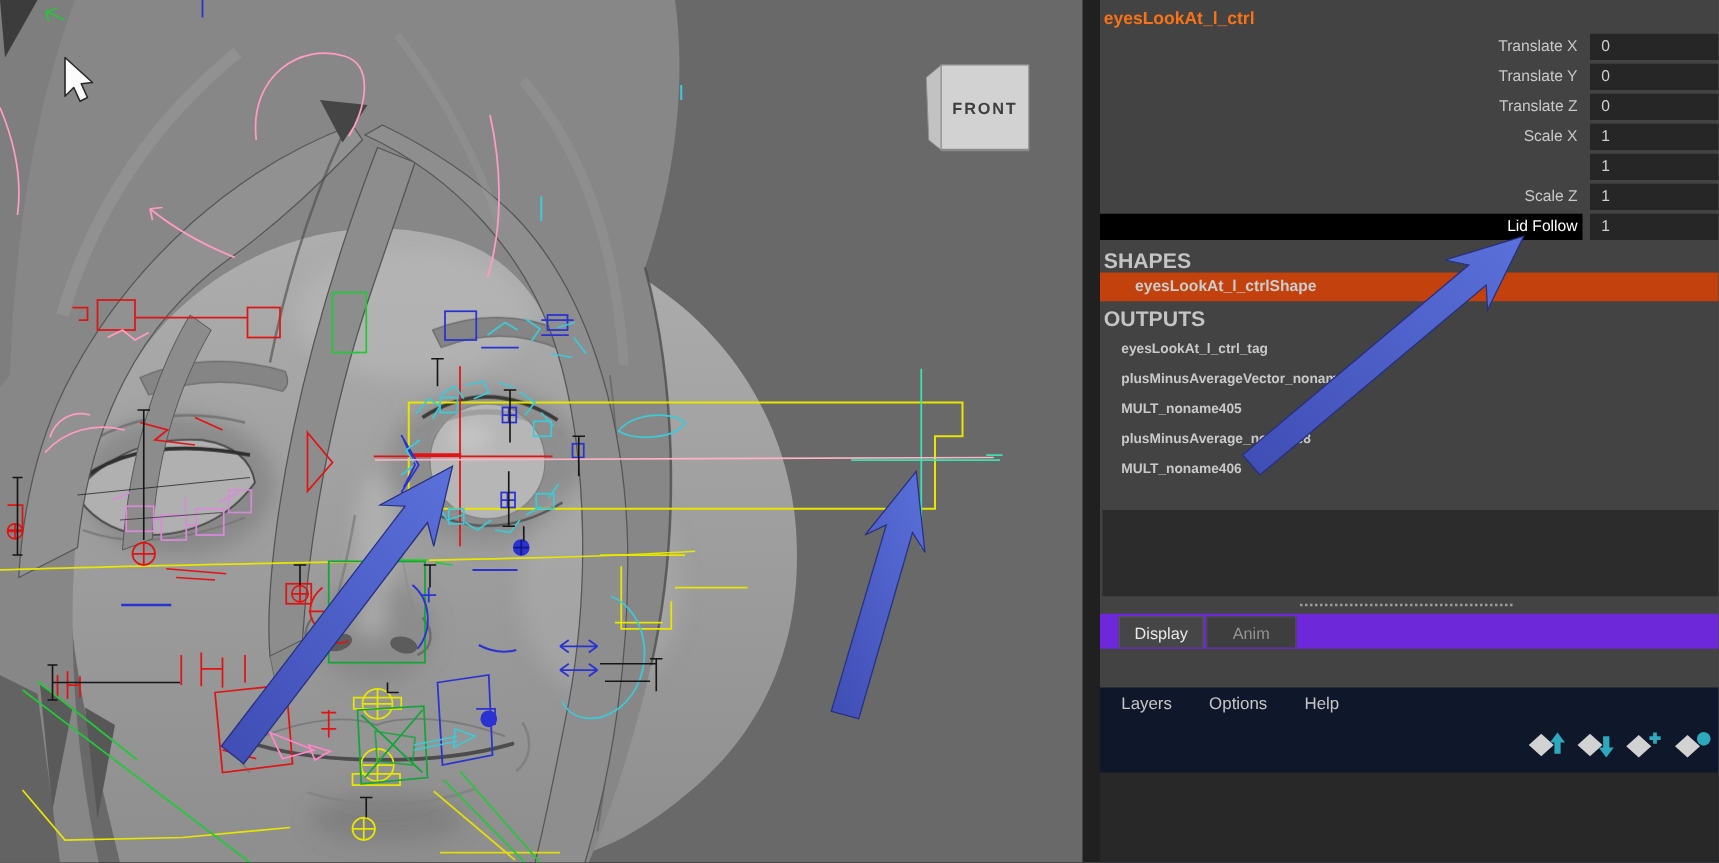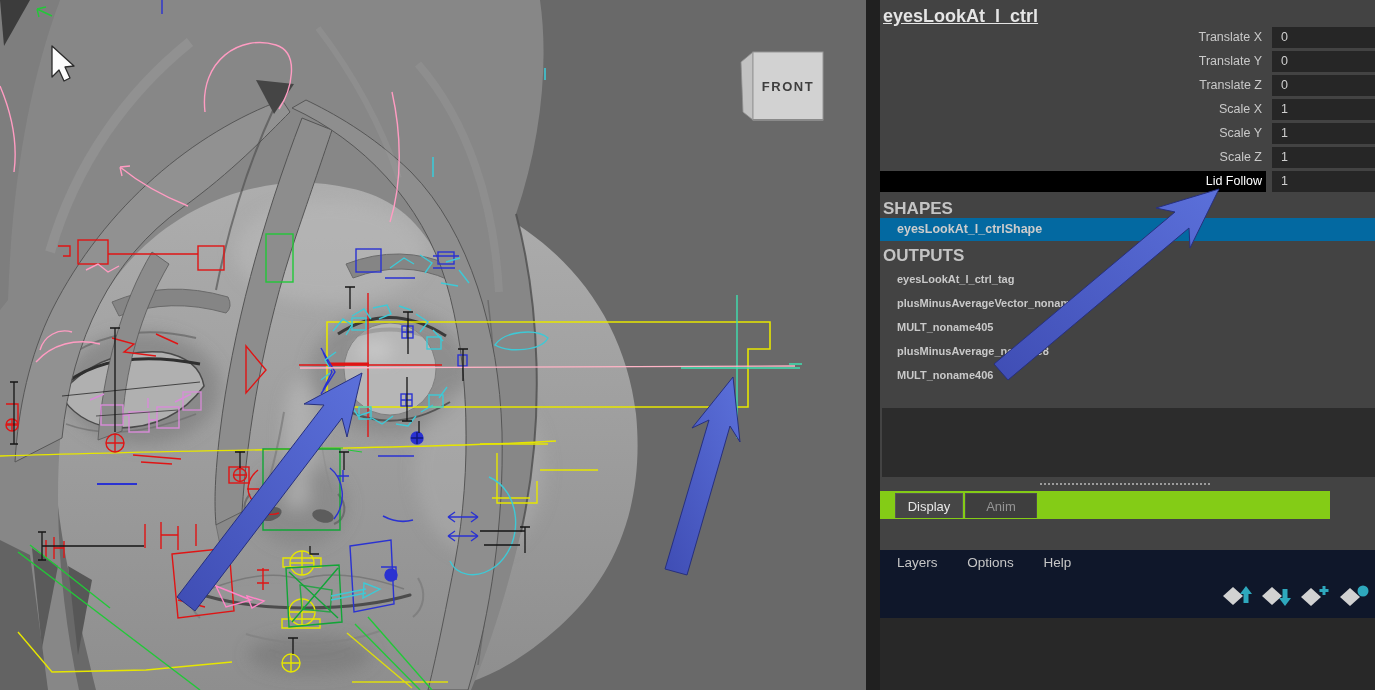--- a/index.html
+++ b/index.html
@@ -1,32 +1,32 @@
 <!DOCTYPE html>
 <html><head>
 <meta charset="utf-8">
 <style>
   html,body{margin:0;padding:0;background:#2a2a2a;}
   #stage{position:relative;width:1375px;height:690px;overflow:hidden;font-family:"Liberation Sans",sans-serif;background:#696969;}
   svg{display:block;}
   
   .vp-border{position:absolute;left:866px;top:0;width:14px;height:690px;background:#202020;}
   .panel{position:absolute;left:880px;top:0;width:495px;height:690px;background:#434343;color:#c8c8c8;}
-  .cb-title{position:absolute;left:3px;top:6px;font-size:18px;font-weight:bold;color:#e5e5e5;text-decoration:underline;}
+  .cb-title{position:absolute;left:3px;top:6px;font-size:14px;font-weight:bold;color:#f97316;}
   .attr-row{position:absolute;left:0;width:583px;height:21px;}
   .attr-label{position:absolute;left:0;top:0;width:382px;height:21px;line-height:21px;text-align:right;padding-right:4px;font-size:12.5px;color:#c9c9c9;}
   .attr-label.sel{width:382px;background:#000000;color:#ffffff;}
   .attr-value{position:absolute;left:392px;top:0;width:103px;height:21px;line-height:21px;background:#262626;padding-left:9px;font-size:12.5px;box-sizing:border-box;color:#cfcfcf;}
   .section-h{position:absolute;left:3px;font-size:17px;font-weight:bold;color:#c4c4c4;}
-  .shape-row{position:absolute;left:0;top:218px;width:495px;height:23px;background:#0369a1;line-height:23px;padding-left:17px;box-sizing:border-box;font-weight:bold;font-size:12.5px;color:#cccccc;}
+  .shape-row{position:absolute;left:0;top:218px;width:495px;height:23px;background:#c2410c;line-height:23px;padding-left:28px;box-sizing:border-box;font-weight:bold;font-size:12.5px;color:#cccccc;}
   .out-row{position:absolute;left:17px;height:22px;line-height:22px;font-weight:bold;font-size:11px;color:#c9c9c9;}
   .cb-void{position:absolute;left:2px;top:408px;width:493px;height:69px;background:#2c2c2c;}
   .splitter{position:absolute;left:0;top:477px;width:495px;height:14px;}
   .splitter .dots{position:absolute;left:160px;top:6px;width:170px;border-top:2px dotted #9c9c9c;}
-  .tabstrip{position:absolute;left:0;top:491px;width:450px;height:28px;background:#84cc16;}
+  .tabstrip{position:absolute;left:0;top:491px;width:495px;height:28px;background:#6d28d9;}
   .tab{position:absolute;top:2px;height:25px;line-height:25px;text-align:center;font-size:13px;box-sizing:border-box;}
   .tab.active{left:15px;width:68px;background:#464646;color:#e8e8e8;border:1px solid #565656;border-bottom:none;}
   .tab.inactive{left:85px;width:72px;background:#3e3e3e;color:#949494;border:1px solid #4c4c4c;border-bottom:none;}
   .le-body{position:absolute;left:0;top:550px;width:495px;height:171px;background:#0f172a;}
   .menu-row{position:absolute;top:5px;left:17px;font-size:13.5px;color:#c6c6c6;}
   .menu-item{display:inline-block;margin-right:26px;cursor:default;}
   .icon-row{position:absolute;top:34px;right:5px;display:flex;gap:7px;}
   .layer-btn{width:32px;height:24px;}
   .layer-list{position:absolute;left:0;top:68px;width:495px;height:103px;background:#282828;}
   .overlay{position:absolute;left:0;top:0;pointer-events:none;}
@@ -270,21 +270,20 @@
     </div>
     <div class="attr-row" style="top:75px">
       <span class="attr-label">Translate Z</span>
       <span class="attr-value">0</span>
     </div>
     <div class="attr-row" style="top:99px">
       <span class="attr-label">Scale X</span>
       <span class="attr-value">1</span>
     </div>
     <div class="attr-row" style="top:123px">
-      <span class="attr-label">Scale Y</span>
       <span class="attr-value">1</span>
     </div>
     <div class="attr-row" style="top:147px">
       <span class="attr-label">Scale Z</span>
       <span class="attr-value">1</span>
     </div>
     <div class="attr-row" style="top:171px">
       <span class="attr-label sel">Lid Follow</span>
       <span class="attr-value">1</span>
     </div>

